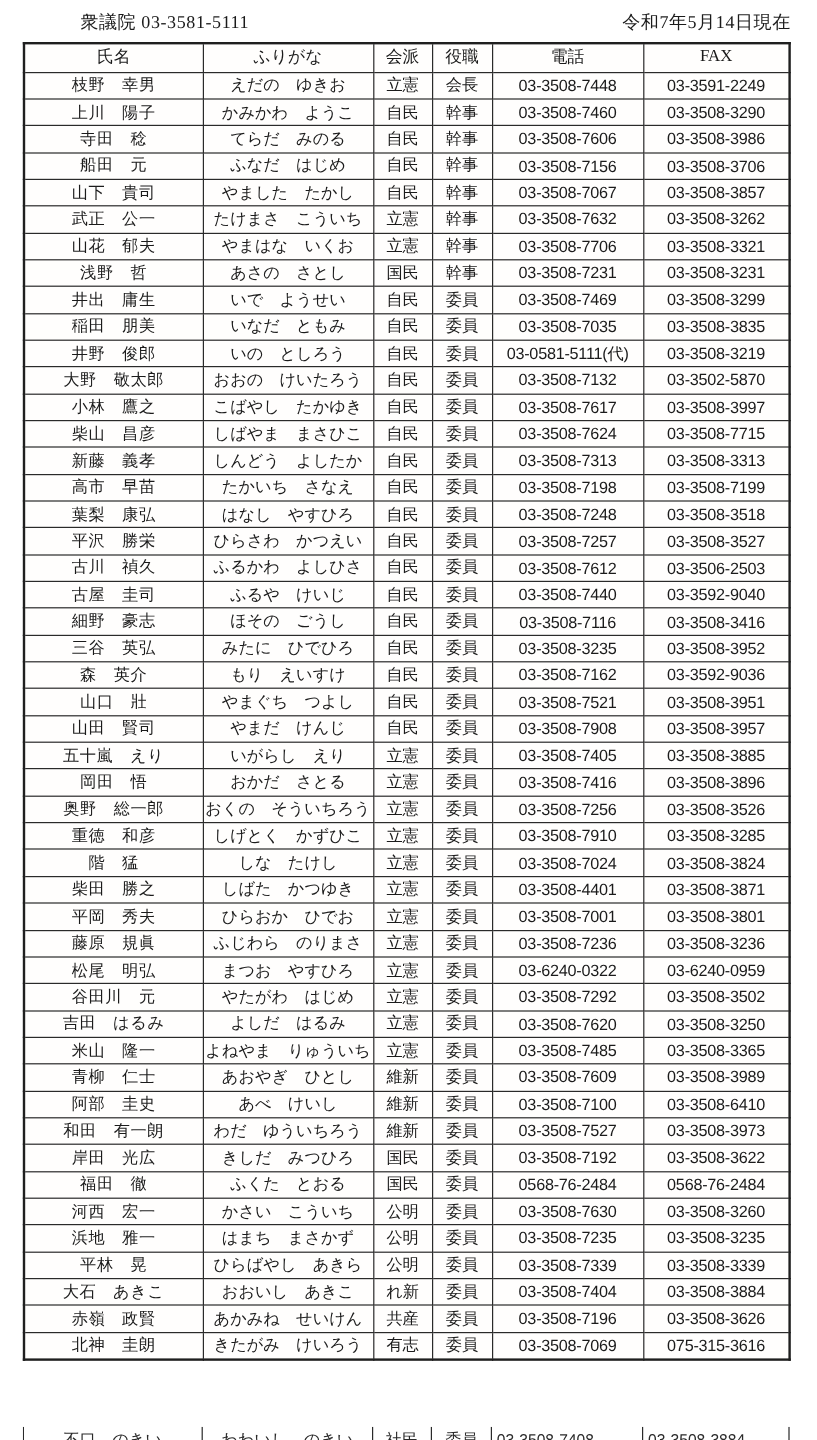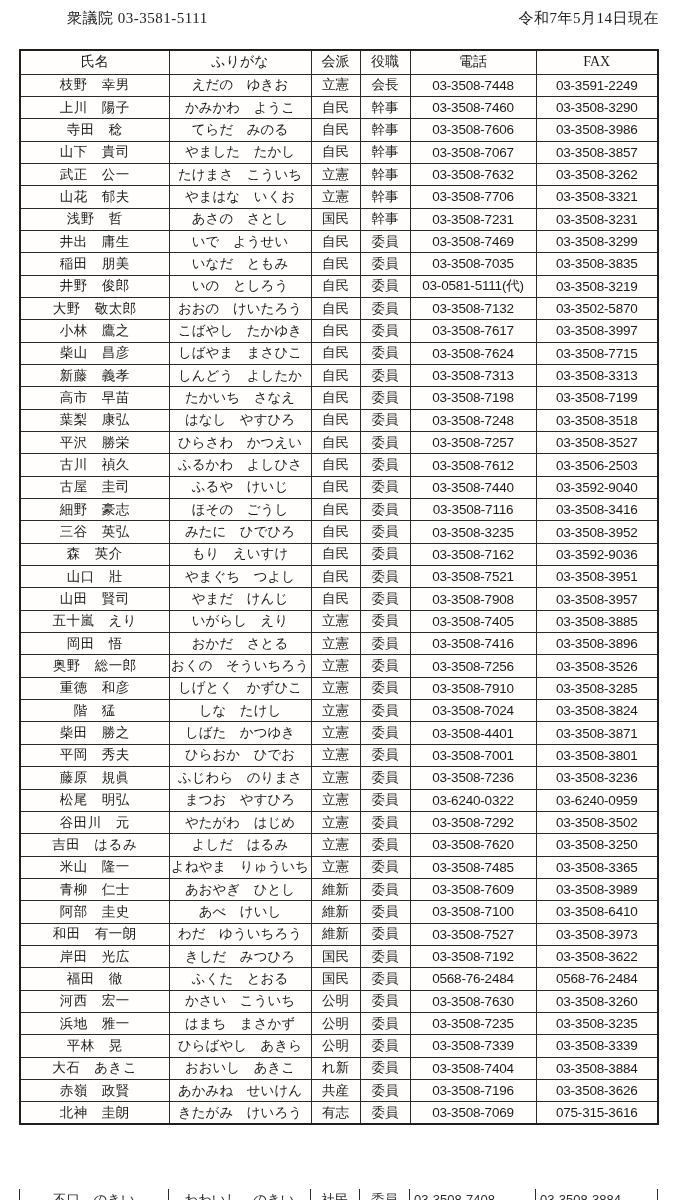--- a/index.html
+++ b/index.html
@@ -27,21 +27,20 @@
     margin-left: 46px;
   }
   table.members {
     position: absolute;
     left: 19px;
     top: 35px;
     border-collapse: collapse;
     table-layout: fixed;
     border: 2px solid #1f1f1f;
     background: #fffefd;
-    margin-top: 14px;
   }
   table.members th, table.members td {
     border: 1px solid #2a2a2a;
     padding: 0;
     font-size: 13.5px;
     font-weight: normal;
     text-align: center;
     vertical-align: middle;
     overflow: hidden;
     white-space: nowrap;
@@ -137,20 +136,28 @@
         </tr>
         <tr>
           <td class="c0">寺田　稔</td>
           <td class="c1">てらだ　みのる</td>
           <td class="c2">自民</td>
           <td class="c3">幹事</td>
           <td class="c4">03-3508-7606</td>
           <td class="c5">03-3508-3986</td>
         </tr>
         <tr>
+          <td class="c0">船田　元</td>
+          <td class="c1">ふなだ　はじめ</td>
+          <td class="c2">自民</td>
+          <td class="c3">幹事</td>
+          <td class="c4">03-3508-7156</td>
+          <td class="c5">03-3508-3706</td>
+        </tr>
+        <tr>
           <td class="c0">山下　貴司</td>
           <td class="c1">やました　たかし</td>
           <td class="c2">自民</td>
           <td class="c3">幹事</td>
           <td class="c4">03-3508-7067</td>
           <td class="c5">03-3508-3857</td>
         </tr>
         <tr>
           <td class="c0">武正　公一</td>
           <td class="c1">たけまさ　こういち</td>

